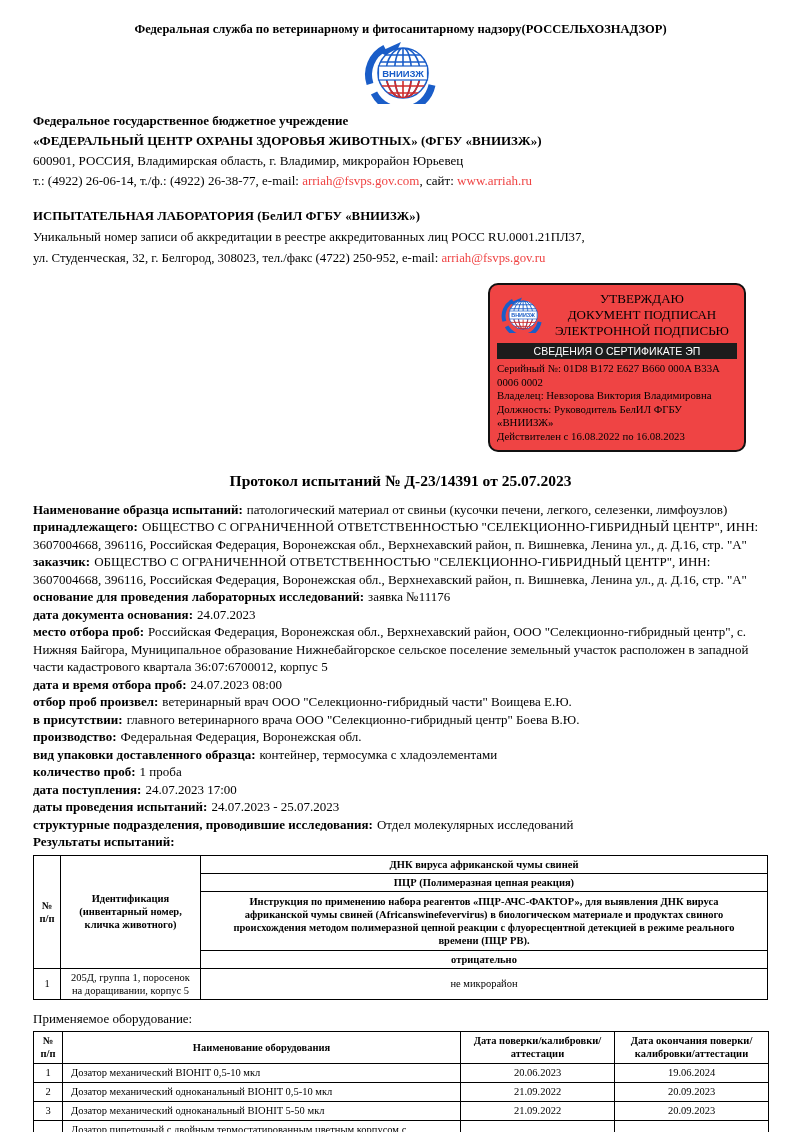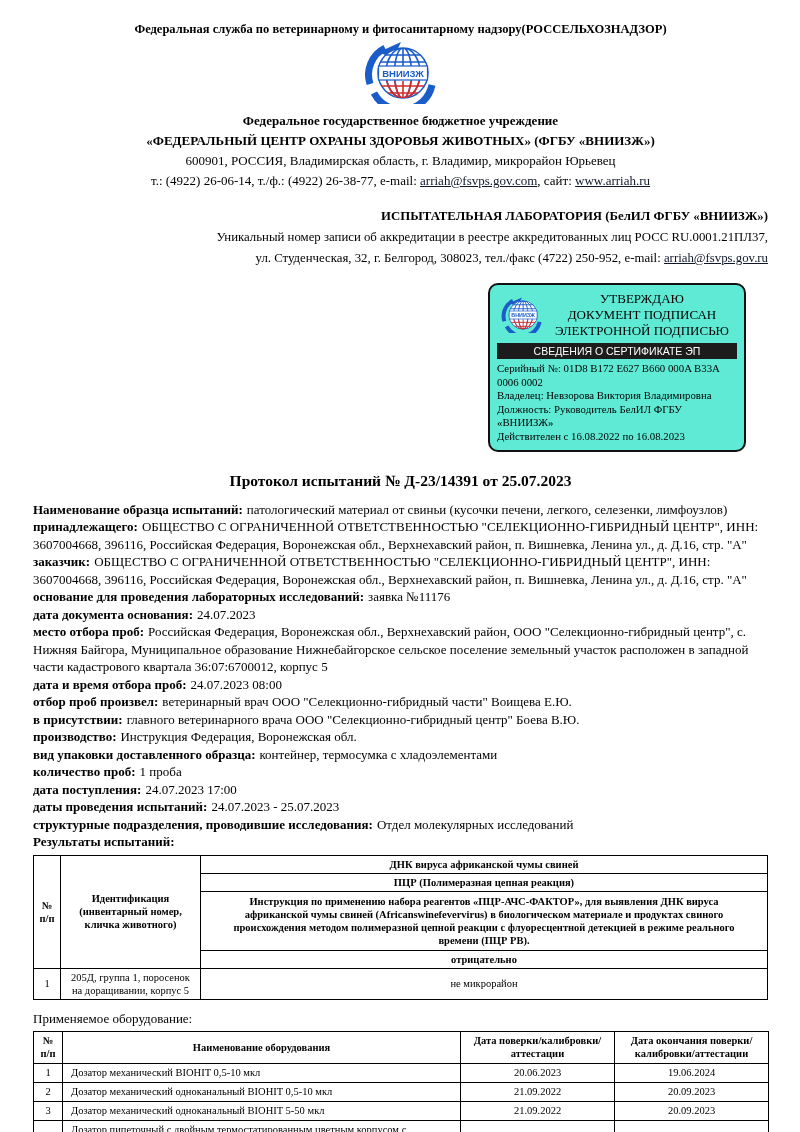--- a/index.html
+++ b/index.html
@@ -4,32 +4,32 @@
 <style>
   * { margin:0; padding:0; box-sizing:border-box; }
   html,body { background:#fff; }
   body {
     width:800px; height:1132px; overflow:hidden;
     font-family:"Liberation Serif","DejaVu Serif",serif;
     color:#000;
   }
   .page { width:800px; height:1016px; padding:22px 32px 0 33px; position:relative; }
   .bold { font-weight:bold; }
-  a.link { color:#0f172a; text-decoration:underline; cursor:pointer; }
+  a.link { color:#ef4444; cursor:pointer; }
 
   .agency { font-size:12.5px; font-weight:bold; text-align:center; }
   .logo-wrap { width:88px; margin:5px auto 3px auto; }
-  .org-line { font-size:13px; line-height:20px; text-align:center; }
+  .org-line { font-size:13px; line-height:20px; text-align:left; }
   .lab-block { margin-top:15px; }
-  .lab-line { font-size:12.8px; line-height:21px; text-align:right; }
+  .lab-line { font-size:12.8px; line-height:21px; text-align:left; }
 
   .stamp {
     width:258px; margin:14px 22px 0 auto;
     border:2px solid #111; border-radius:10px;
-    padding:5px 7px 6px 7px; background:#5eead4;
+    padding:5px 7px 6px 7px; background:#ef4444;
   }
   .stamp-top { display:flex; align-items:center; }
   .stamp-logo { flex:0 0 50px; }
   .stamp-titles { flex:1; text-align:center; }
   .stamp-approve { font-size:13px; line-height:17px; }
   .stamp-signed { font-size:13px; line-height:16px; }
   .stamp-bar {
     margin-top:4px; background:#1c1c1c; color:#fff;
     font-size:10.5px; line-height:16px; text-align:center;
     font-family:"Liberation Sans","DejaVu Sans",sans-serif;
@@ -179,21 +179,21 @@
   <div class="details">
     <p class="detail"><b>Наименование образца испытаний:</b><span>патологический материал от свиньи (кусочки печени, легкого, селезенки, лимфоузлов)</span></p>
     <p class="detail"><b>принадлежащего:</b><span>ОБЩЕСТВО С ОГРАНИЧЕННОЙ ОТВЕТСТВЕННОСТЬЮ "СЕЛЕКЦИОННО-ГИБРИДНЫЙ ЦЕНТР", ИНН: 3607004668, 396116, Российская Федерация, Воронежская обл., Верхнехавский район, п. Вишневка, Ленина ул., д. Д.16, стр. "А"</span></p>
     <p class="detail"><b>заказчик:</b><span>ОБЩЕСТВО С ОГРАНИЧЕННОЙ ОТВЕТСТВЕННОСТЬЮ "СЕЛЕКЦИОННО-ГИБРИДНЫЙ ЦЕНТР", ИНН: 3607004668, 396116, Российская Федерация, Воронежская обл., Верхнехавский район, п. Вишневка, Ленина ул., д. Д.16, стр. "А"</span></p>
     <p class="detail"><b>основание для проведения лабораторных исследований:</b><span>заявка №11176</span></p>
     <p class="detail"><b>дата документа основания:</b><span>24.07.2023</span></p>
     <p class="detail"><b>место отбора проб:</b><span>Российская Федерация, Воронежская обл., Верхнехавский район, ООО "Селекционно-гибридный центр", с. Нижняя Байгора, Муниципальное образование Нижнебайгорское сельское поселение земельный участок расположен в западной части кадастрового квартала 36:07:6700012, корпус 5</span></p>
     <p class="detail"><b>дата и время отбора проб:</b><span>24.07.2023 08:00</span></p>
     <p class="detail"><b>отбор проб произвел:</b><span>ветеринарный врач ООО "Селекционно-гибридный части" Воищева Е.Ю.</span></p>
     <p class="detail"><b>в присутствии:</b><span>главного ветеринарного врача ООО "Селекционно-гибридный центр" Боева В.Ю.</span></p>
-    <p class="detail"><b>производство:</b><span>Инструкция Федерация, Воронежская обл.</span></p>
+    <p class="detail"><b>производство:</b><span>Федеральная Федерация, Воронежская обл.</span></p>
     <p class="detail"><b>вид упаковки доставленного образца:</b><span>контейнер, термосумка с хладоэлементами</span></p>
     <p class="detail"><b>количество проб:</b><span>1 проба</span></p>
     <p class="detail"><b>дата поступления:</b><span>24.07.2023 17:00</span></p>
     <p class="detail"><b>даты проведения испытаний:</b><span>24.07.2023 - 25.07.2023</span></p>
     <p class="detail"><b>структурные подразделения, проводившие исследования:</b><span>Отдел молекулярных исследований</span></p>
     <p class="detail"><b>Результаты испытаний:</b></p>
   </div>
 
   <table class="results-table">
     <tbody>

